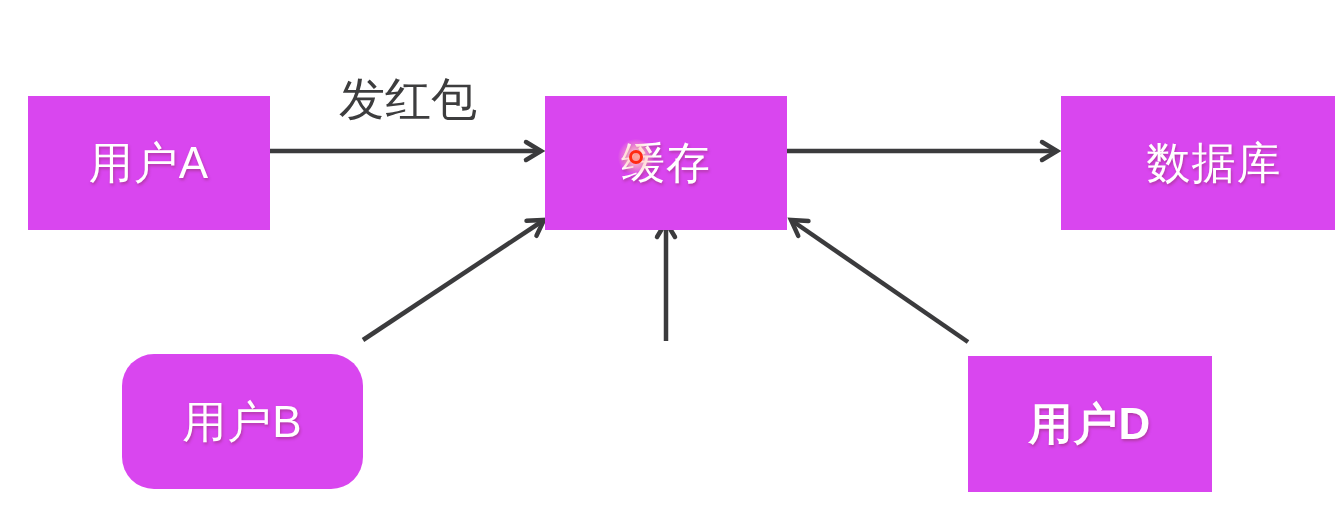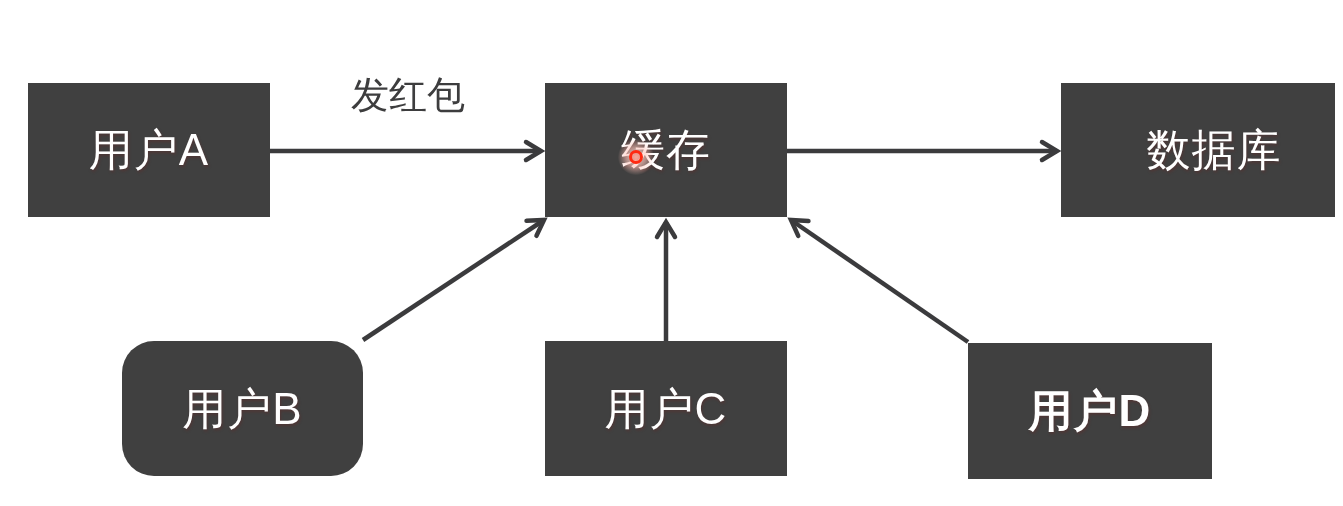--- a/index.html
+++ b/index.html
@@ -16,38 +16,39 @@
     font-family: "Liberation Sans", "DejaVu Sans", sans-serif;
   }
   .arrows {
     position: absolute;
     left: 0; top: 0;
     width: 1343px;
     height: 506px;
   }
   .node {
     position: absolute;
-    background: #404040;
+    background: #d946ef;
     display: flex;
     align-items: center;
     justify-content: center;
+    margin-top: 13px;
   }
   .node-label {
     color: #ffffff;
     font-size: 44px;
     line-height: 1;
     letter-spacing: 1px;
     text-shadow: 1px 2px 3px rgba(110, 35, 32, 0.35);
     white-space: nowrap;
   }
   .edge-label {
     position: absolute;
     transform: translateX(-50%);
     color: #3d3d3e;
-    font-size: 38px;
+    font-size: 46px;
     line-height: 1;
     white-space: nowrap;
   }
   
   .laser-glow {
     position: absolute;
     width: 36px;
     height: 36px;
     transform: translate(-50%, -50%);
     border-radius: 50%;
@@ -94,23 +95,20 @@
   </div>
 
   <div class="node" style="left:1061px; top:83px; width:242px; height:134px;padding-left:32px;">
     <span class="node-label">数据库</span>
   </div>
 
   <div class="node" style="left:122px; top:341px; width:241px; height:135px;border-radius:32px;">
     <span class="node-label">用户B</span>
   </div>
 
-  <div class="node" style="left:545px; top:341px; width:242px; height:135px;">
-    <span class="node-label">用户C</span>
-  </div>
 
   <div class="node" style="left:968px; top:343px; width:244px; height:136px;font-weight:bold;">
     <span class="node-label">用户D</span>
   </div>
 
   <div class="edge-label" style="left:408px; top:76px;">发红包</div>
 
 
   <div class="laser-glow" style="left:636px; top:157px;"></div>
   <div class="laser-ring" style="left:636px; top:157px;"></div>

